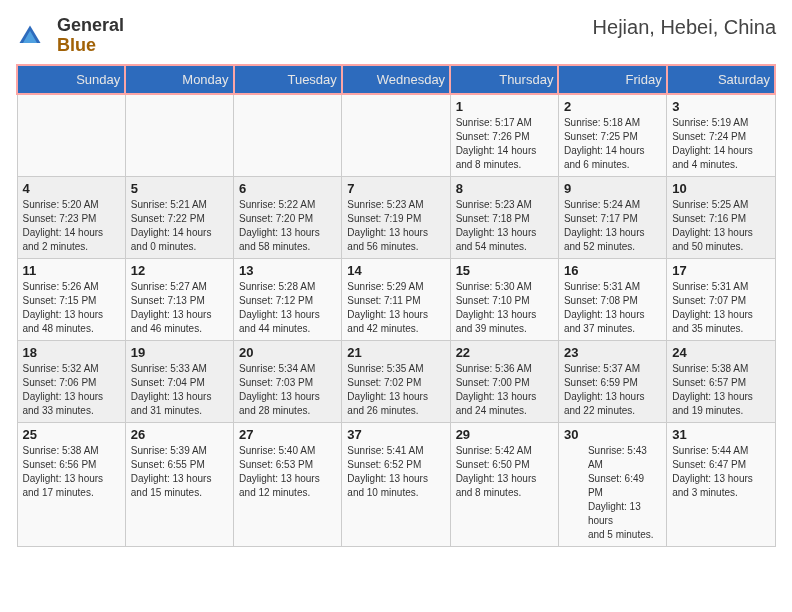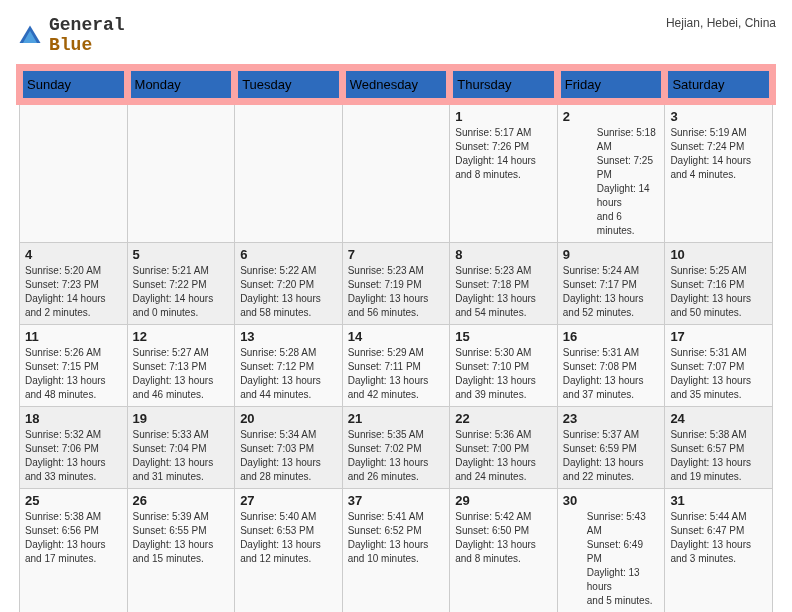--- a/index.html
+++ b/index.html
@@ -12,22 +12,21 @@
     }
     .header {
       display: flex;
       justify-content: space-between;
       align-items: flex-start;
       margin-bottom: 8px;
     }
     .logo {
       display: flex;
       align-items: center;
-      gap: 5px;
-      font-family: Liberation Mono, monospace;
+      gap: 13px;
     }
     .logo-text {
       font-size: 18px;
       font-weight: bold;
       line-height: 1.1;
     }
     .logo-general { color: #333; }
     .logo-blue { color: #a16207; }
     .logo-icon {
       width: 28px;
@@ -36,36 +35,36 @@
     .title-block {
       text-align: right;
     }
     .month-year {
       font-size: 36px;
       font-weight: normal;
       color: #222;
       line-height: 1.1;
     }
     .location {
-      font-size: 12px;
+      font-size: 20px;
       color: #444;
     }
     table {
       width: 100%;
       border-collapse: collapse;
       font-size: 11px;
     }
     thead tr th {
       background: #2d6bbd;
-      color: #000000;
+      color: #e5e5e5;
       padding: 6px 4px;
-      text-align: left;
+      text-align: right;
       font-size: 13px;
       font-weight: normal;
-      border: 7px solid #fca5a5;
+      border: 2px solid #fca5a5;
     }
     tbody tr td {
       border: 1px solid #ccc;
       vertical-align: top;
       padding: 4px 5px;
       width: calc(100% / 7);
       min-height: 80px;
       height: 80px;
     }
     tbody tr:nth-child(odd) td {
@@ -128,21 +127,21 @@
         <td class="empty"></td>
         <td>
           <div class="day-num">1</div>
           <div class="day-info" style="white-space: pre-line;">Sunrise: 5:17 AM
 Sunset: 7:26 PM
 Daylight: 14 hours
 and 8 minutes.</div>
         </td>
         <td>
           <div class="day-num">2</div>
-          <div class="day-info" style="white-space: pre-line; margin-left: 34px;">Sunrise: 5:18 AM
+          <div class="day-info" style="white-space: pre-line;">Sunrise: 5:18 AM
 Sunset: 7:25 PM
 Daylight: 14 hours
 and 6 minutes.</div>
         </td>
         <td>
           <div class="day-num">3</div>
           <div class="day-info" style="white-space: pre-line;">Sunrise: 5:19 AM
 Sunset: 7:24 PM
 Daylight: 14 hours
 and 4 minutes.</div>

